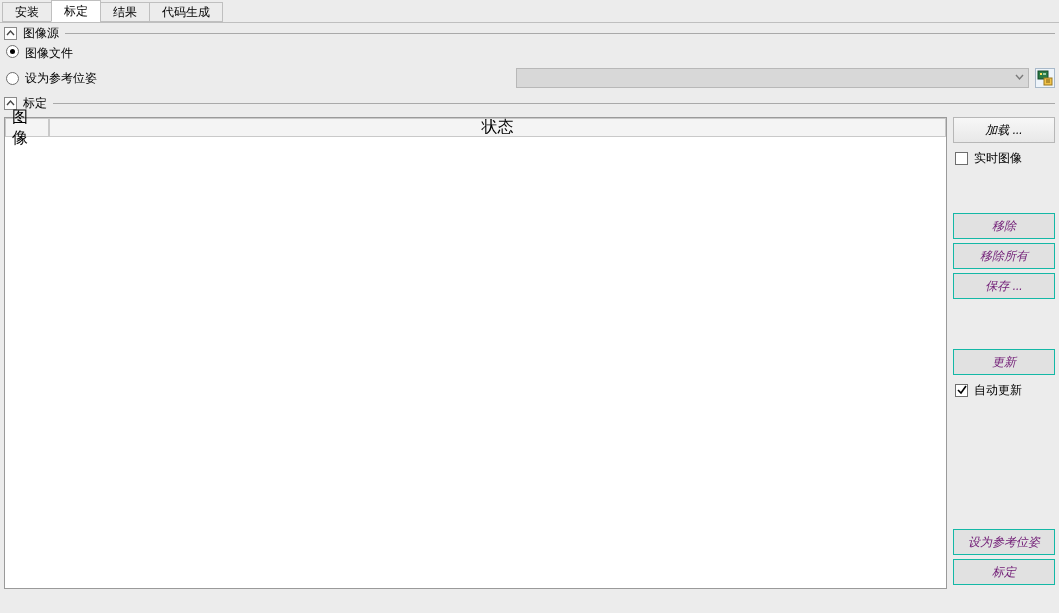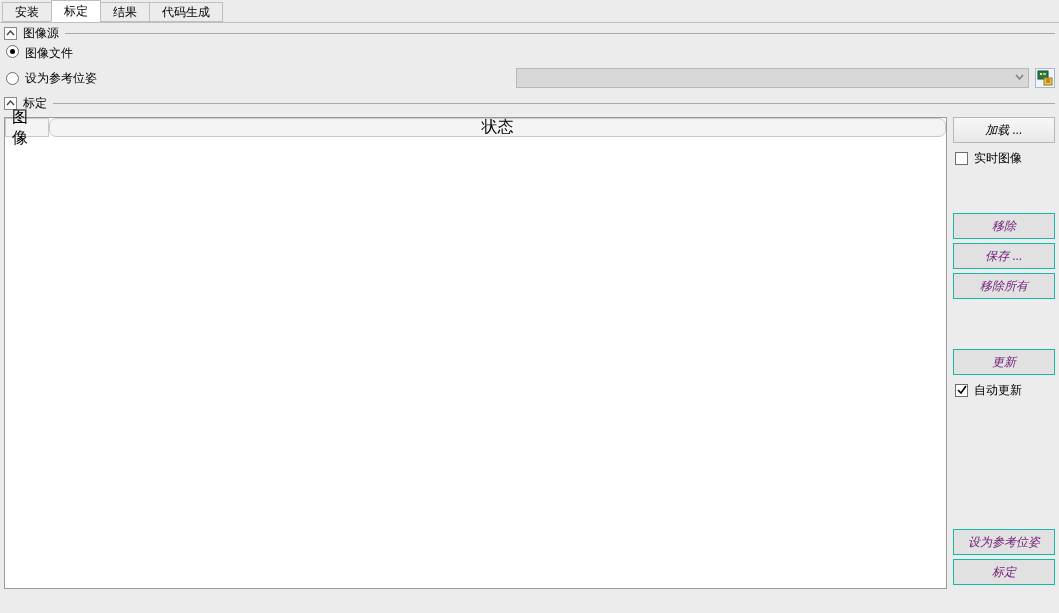--- a/index.html
+++ b/index.html
@@ -142,21 +142,21 @@
     border-bottom: 1px solid #ffffff;
   }
   .th {
     border: 1px solid #c9c9c9;
     background: #f4f4f4;
     padding: 1px 6px;
     display: flex; align-items: center;
     font-size: 16px;
   }
   .th.col-image { width: 44px; border-right: 1px solid #c9c9c9; }
-  .th.col-status { flex: 1; justify-content: center; border-radius: 7px; }
+  .th.col-status { flex: 1; justify-content: center; }
   .side-buttons {
     width: 102px;
     display: flex;
     flex-direction: column;
     gap: 0;
   }
   .btn {
     height: 26px;
     border: 1px solid #b7b7b7;
     background: linear-gradient(#f7f7f7,#e8e8e8);
@@ -286,24 +286,24 @@
         </div>
         <span>实时图像</span>
       </div>
 
       <div class="gap"></div>
 
       <div class="btn disabled">
           <span>移除</span>
         </div>
       <div class="btn disabled">
+          <span>移除所有</span>
+        </div>
+      <div class="btn disabled">
           <span>保存 ...</span>
-        </div>
-      <div class="btn disabled">
-          <span>移除所有</span>
         </div>
 
       <div class="gap-small"></div>
 
       <div class="btn disabled">
           <span>更新</span>
         </div>
       <div class="check-row">
         <div class="checkbox checked">
           <svg width="10" height="10" viewBox="0 0 10 10">

